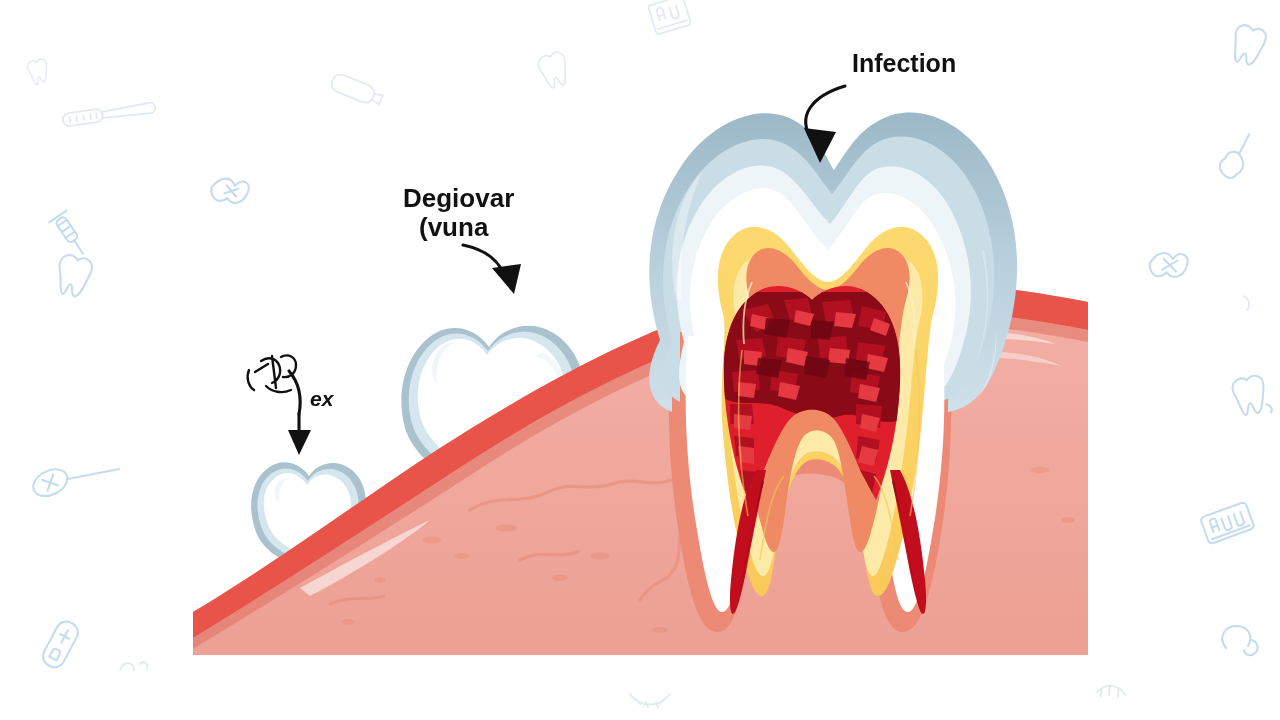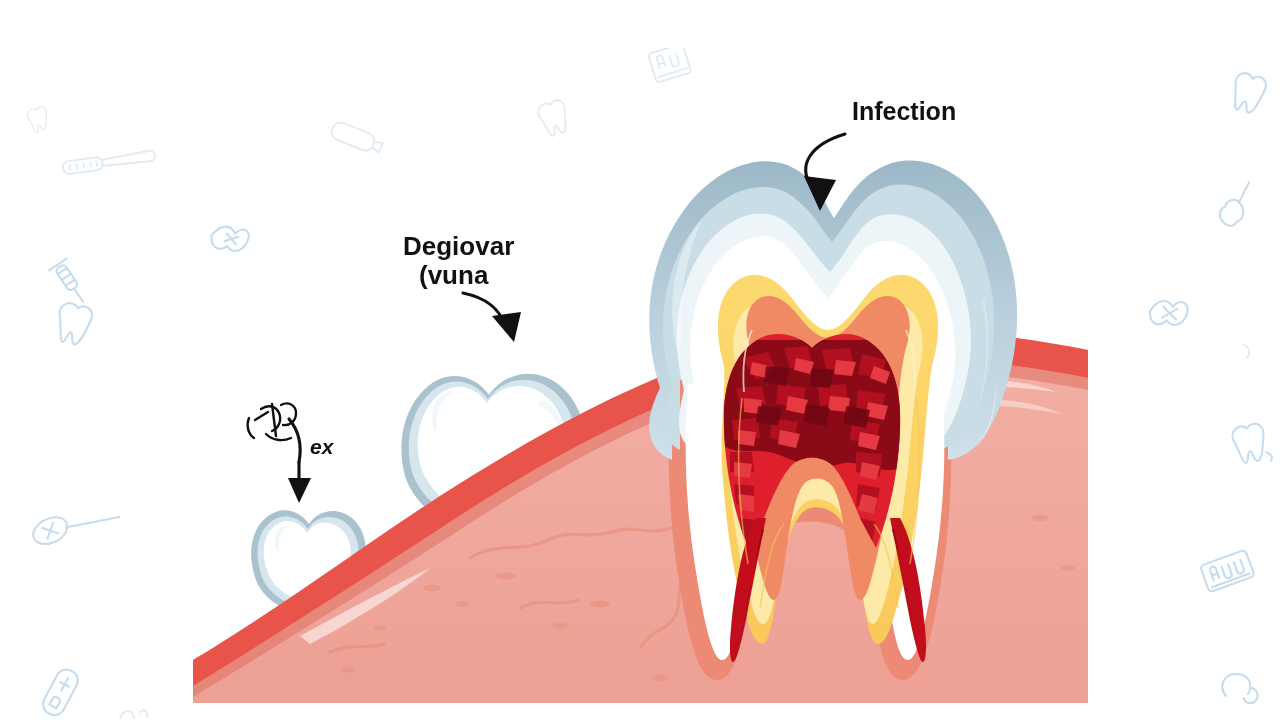--- a/index.html
+++ b/index.html
@@ -1,21 +1,21 @@
 <!DOCTYPE html>
 <html><head>
 <meta charset="utf-8">
 <title>Dental Infection Cross-Section Diagram</title>
 <style>
   html,body{margin:0;padding:0;background:#ffffff;}
   body{
     width:1280px;height:720px;overflow:hidden;position:relative;
     font-family:"Liberation Sans","DejaVu Sans",sans-serif;
   }
-  #stage{position:absolute;inset:0;width:1280px;height:648px;background:#ffffff;margin-top:48px;}
+  #stage{position:absolute;inset:0;width:1280px;height:648px;background:#ffffff;}
   svg.layer{position:absolute;left:0;top:0;width:1280px;height:720px;display:block;}
   #doodle-layer{z-index:1;}
   #scene-layer{z-index:2;}
   #annotation-layer{z-index:3;}
   .anno-text{
     font-family:"Liberation Sans","DejaVu Sans",sans-serif;
     font-weight:700;fill:#111111;
   }
   .anno-text.lbl-infection{font-size:25px;}
   .anno-text.lbl-degiovar{font-size:26px;}

